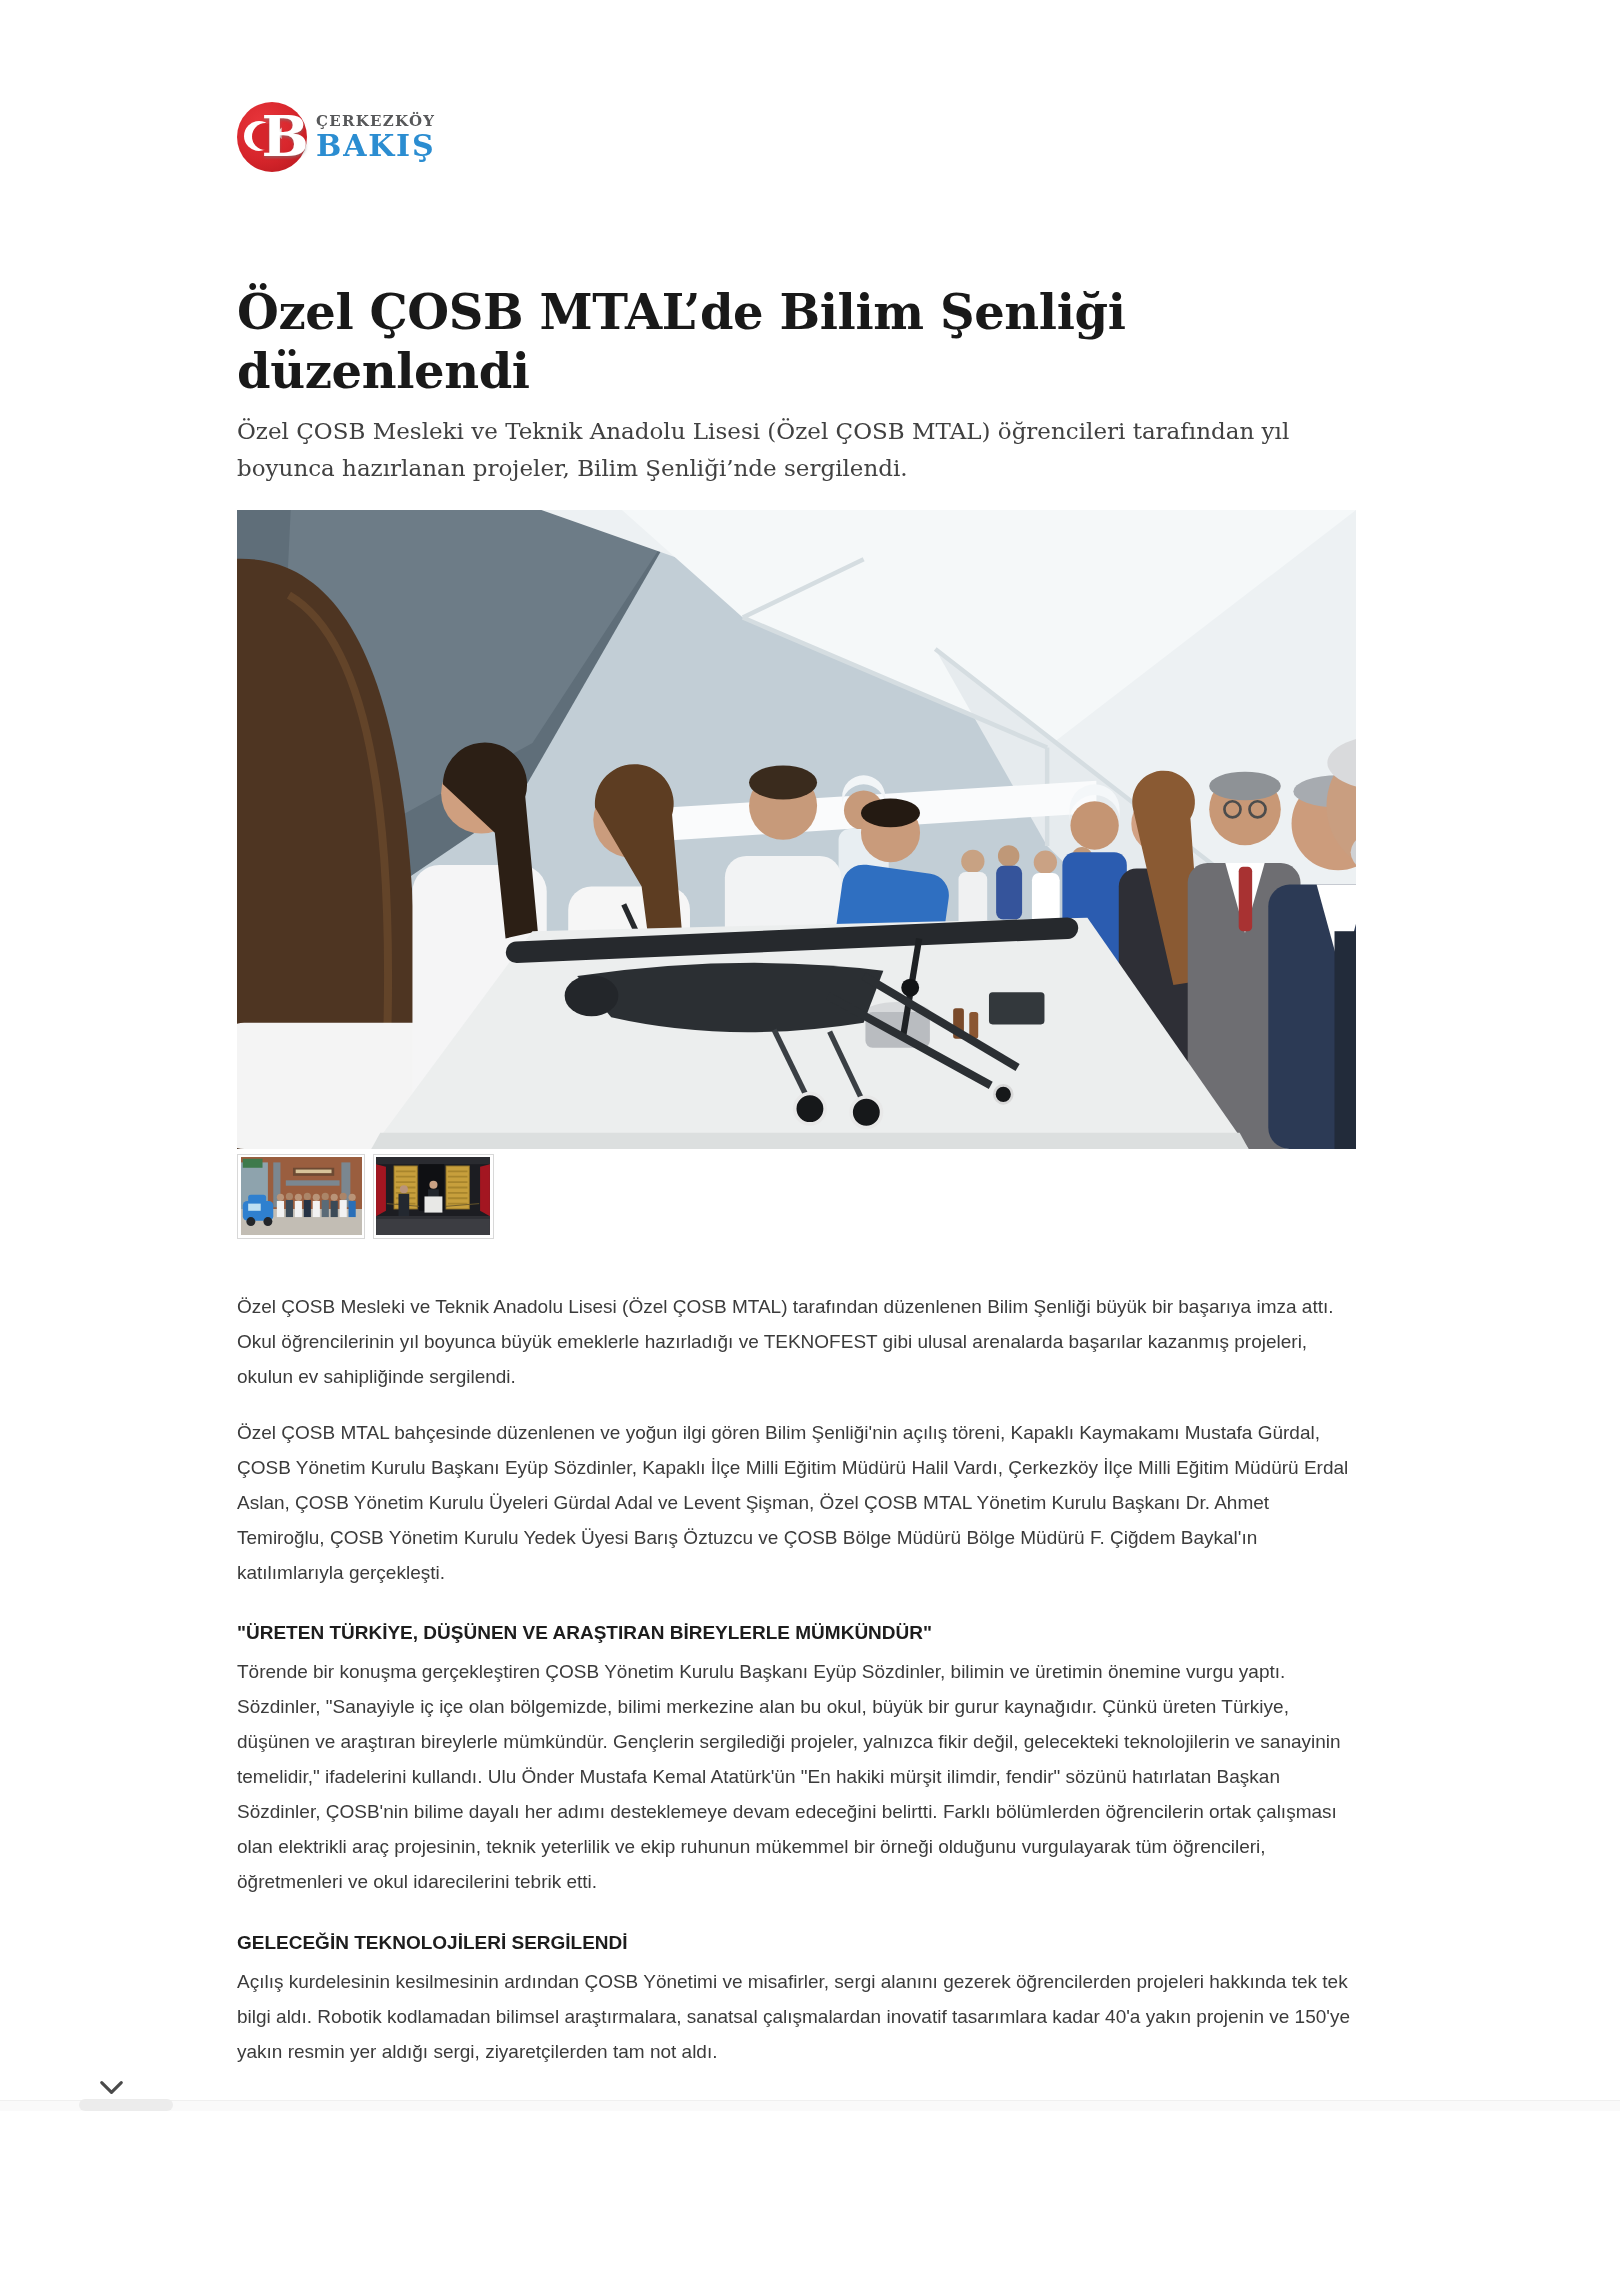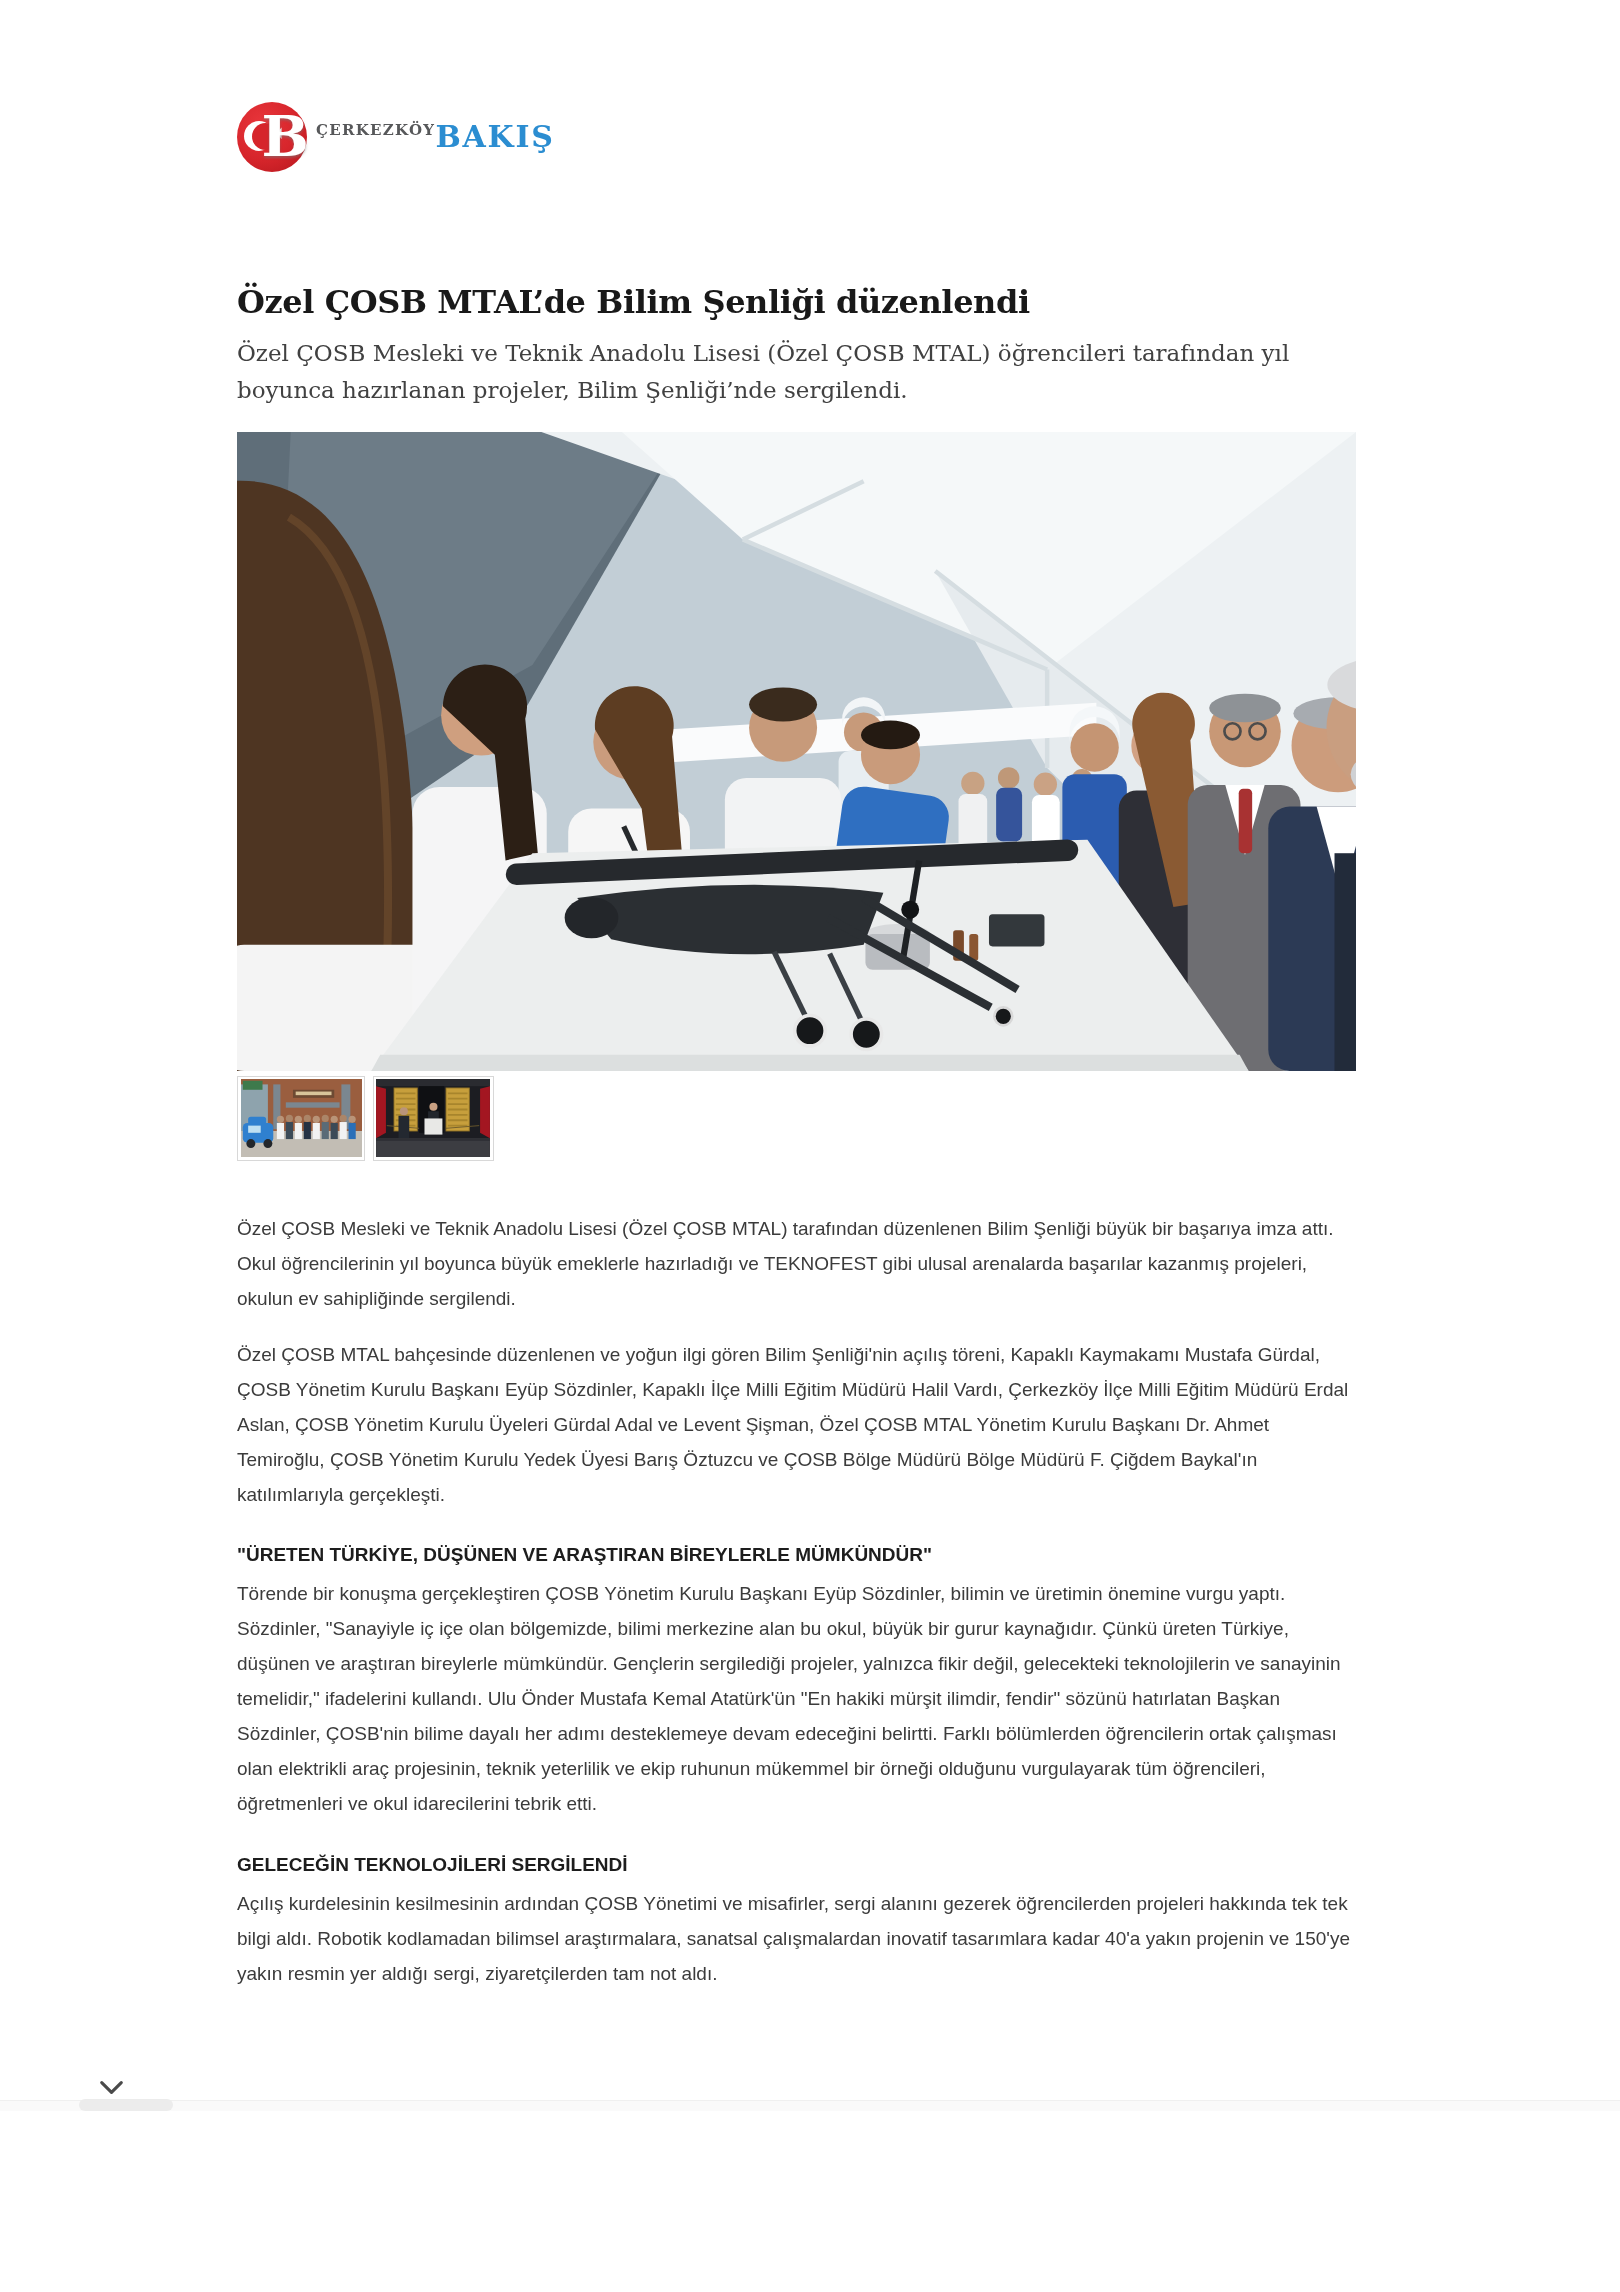--- a/index.html
+++ b/index.html
@@ -17,28 +17,28 @@
     background:radial-gradient(circle at 35% 30%, #e8353b 0%, #d6252b 55%, #b3161d 100%);
     flex:0 0 auto;
   }
   .logo-crescent { position:absolute; left:7.2px; top:19.7px; width:30px; height:30px; border-radius:50%; background:#ffffff; }
   .logo-crescent::after { content:""; position:absolute; left:8px; top:1.8px; width:27px; height:27px; border-radius:50%; background:#d6252b; }
   .logo-star { position:absolute; left:36px; top:23px; color:#ffffff; font-size:15px; transform:rotate(18deg); line-height:1; }
   .logo-b {
     position:absolute; right:-1.8px; top:2.7px; font-family:"DejaVu Serif", serif; font-weight:bold;
     font-size:56px; line-height:64px; color:#ffffff; text-shadow:0 1.8px 2.7px rgba(120,120,120,.55);
   }
-  .logo-text { display:flex; flex-direction:row; margin-left:9px; font-family:"DejaVu Serif", serif; }
+  .logo-text { display:flex; flex-direction:column; margin-left:9px; font-family:"DejaVu Serif", serif; }
   .logo-top { font-size:15px; font-weight:bold; color:#57585a; letter-spacing:1.3px; }
   .logo-bottom { font-size:30px; font-weight:bold; color:#2b8dd1; letter-spacing:1.8px; line-height:1.05; }
 
   
   h1.title {
     margin-top:109px; font-family:"DejaVu Serif", serif; font-weight:bold;
-    font-size:32px; line-height:1.22; color:#191919; letter-spacing:-0.4px;
+    font-size:48px; line-height:1.22; color:#191919; letter-spacing:-0.4px;
   }
   p.subtitle {
     margin-top:12.5px; font-family:"DejaVu Serif", serif; font-size:23px;
     line-height:1.62; color:#414141; max-width:1119px;
   }
 
   
   figure.main-photo { margin-top:23px; width:1119px; height:639px; overflow:hidden; cursor:pointer; }
   figure.main-photo svg { display:block; width:100%; height:100%; }
   .thumbs { display:flex; gap:7.2px; margin-top:4.5px; }

